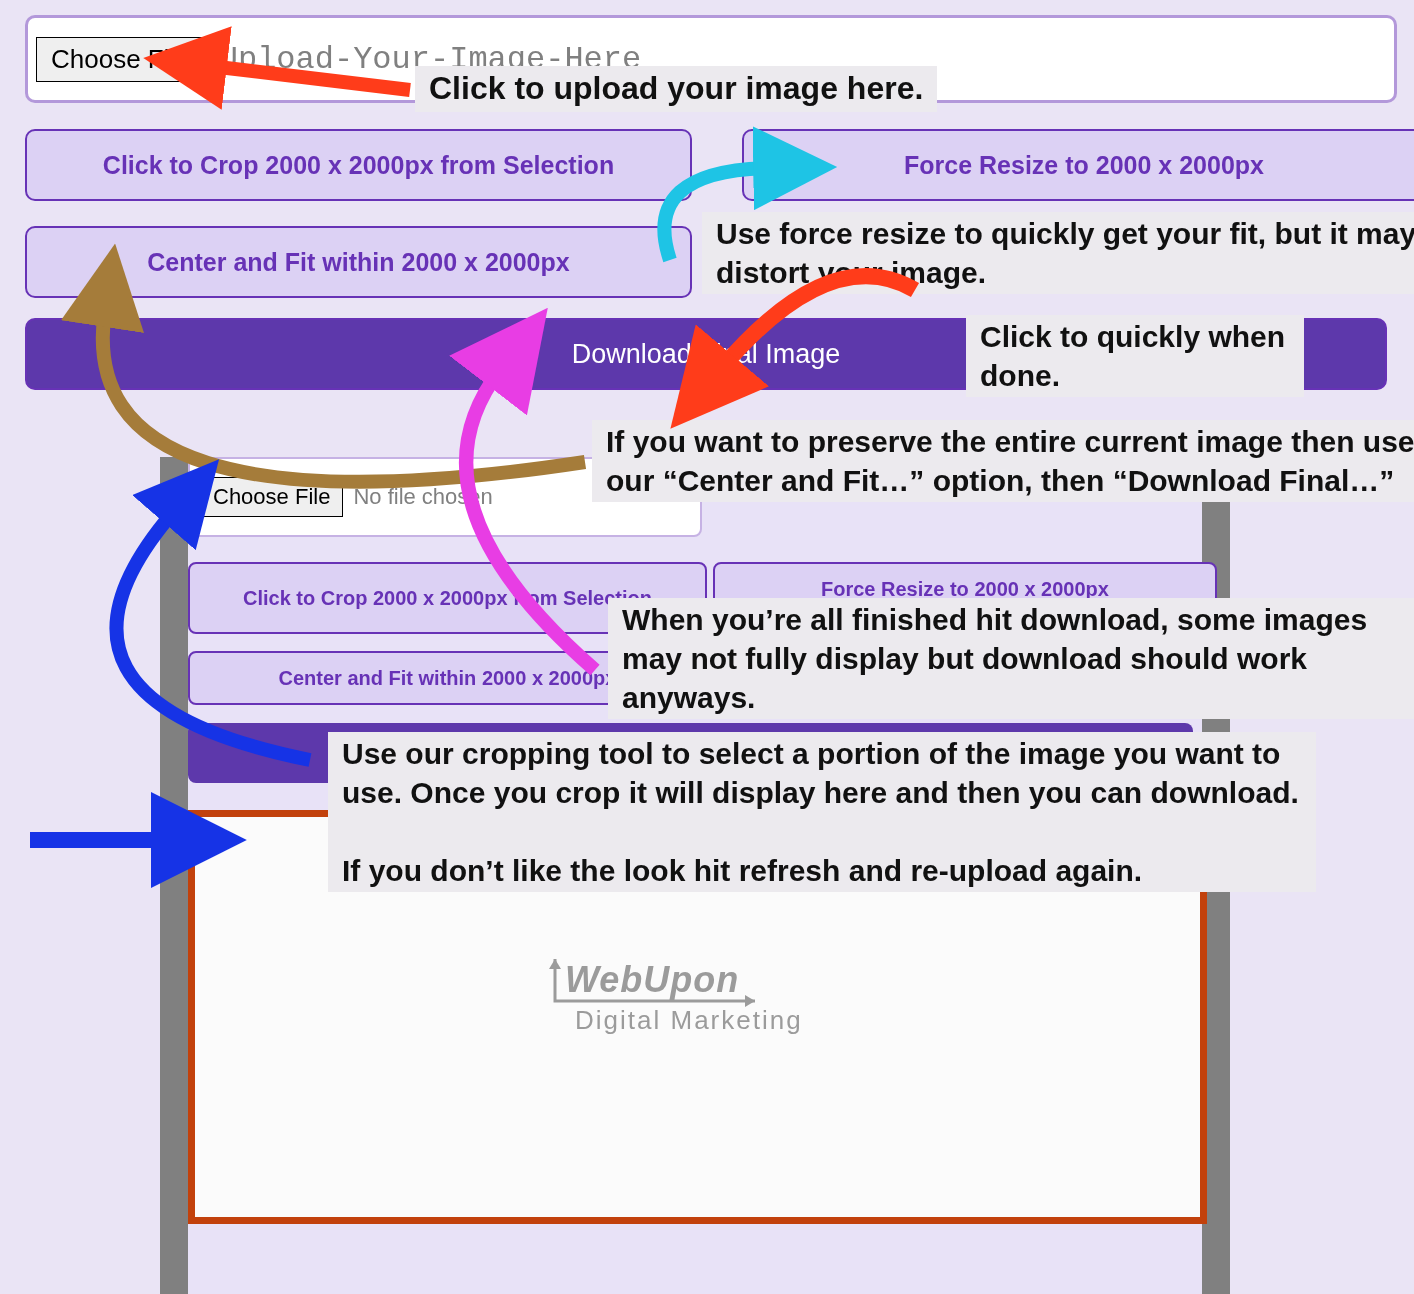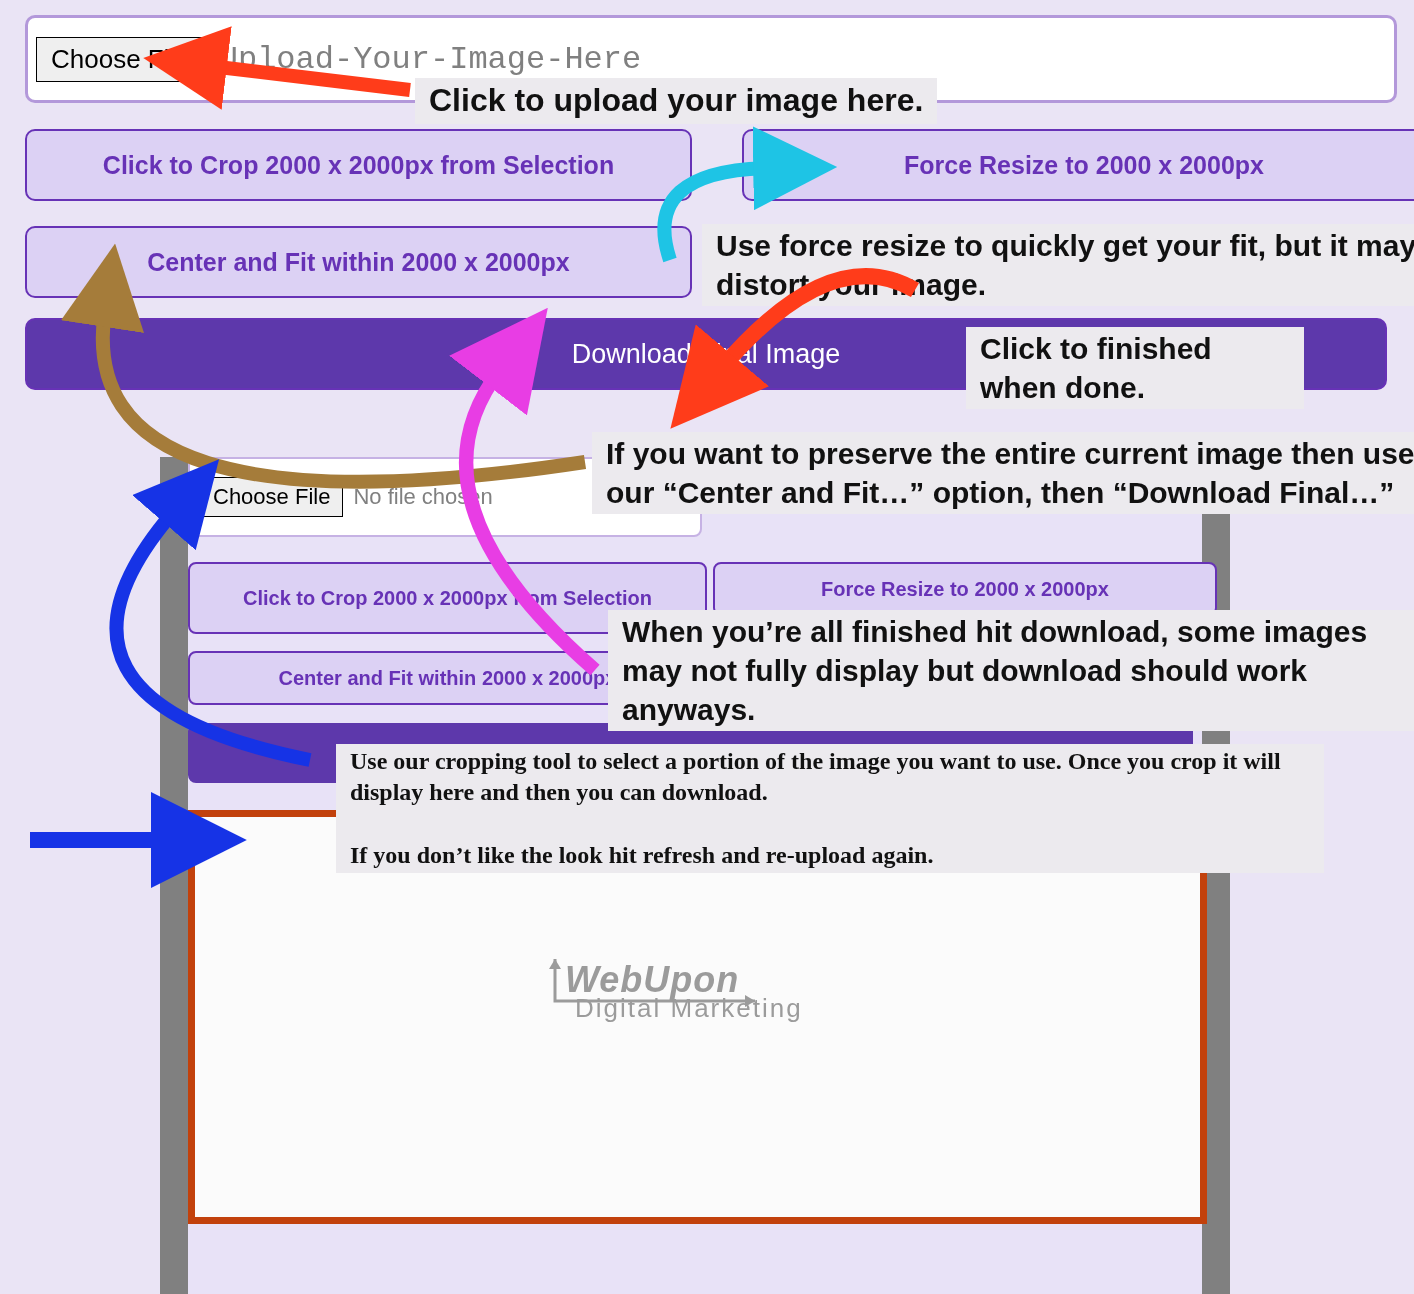--- a/index.html
+++ b/index.html
@@ -150,47 +150,46 @@
     width:8px;height:8px;border-radius:50%;
     background:#1ec4e5;
   }
   .logo{
     position:absolute;left:370px;top:142px;
     color:var(--logo-gray);
     font-size:36px;font-weight:700;font-style:italic;
     letter-spacing:1px;
   }
   .logo-sub{
-    position:absolute;left:380px;top:176px;
+    position:absolute;left:380px;top:188px;
     color:var(--logo-gray);
     font-size:26px;font-weight:400;
     letter-spacing:2px;
   }
   .logo-axis{
     position:absolute;left:350px;top:140px;
     width:220px;height:50px;
     stroke:var(--logo-gray);fill:none;stroke-width:3;
   }
 
   
   .callout{
     position:absolute;
     background:var(--callout-bg);
     color:var(--callout-text);
     font-weight:700;
     padding:2px 14px;
     line-height:1.3;
-    margin-top:12px;
   }
   .c-a{left:415px; top:66px;  font-size:32px;}
   .c-b{left:702px; top:212px; width:710px; font-size:30px;}
   .c-c{left:966px; top:315px; width:310px;  font-size:30px;}
   .c-d{left:592px; top:420px; width:822px;  font-size:30px;}
   .c-e{left:608px; top:598px; width:810px;  font-size:30px;}
-  .c-f{left:336px; top:732px; width:960px;  font-size:24px;font-family:Liberation Serif, serif;}
+  .c-f{left:328px; top:732px; width:960px;  font-size:30px;}
 
   
   svg.overlay{position:absolute;left:0;top:0;width:1414px;height:1294px;pointer-events:none;}
 </style>
 </head>
 <body>
 
 <div class="panel file-row">
   <button class="file-btn">Choose File</button>
   <span class="file-placeholder">Upload-Your-Image-Here</span>
@@ -222,21 +221,21 @@
         <path d="M4 12 L10 2 L16 12" fill="#9b9b9b" stroke="none"></path>
       </svg>
       <div class="logo">WebUpon</div>
       <div class="logo-sub">Digital Marketing</div>
     </div>
   </div>
 </div>
 
 <div class="callout c-a">Click to upload your image here.</div>
 <div class="callout c-b">Use force resize to quickly get your fit, but it may distort your image.</div>
-<div class="callout c-c">Click to finished when done.</div>
+<div class="callout c-c">Click to quickly when done.</div>
 <div class="callout c-d">If you want to preserve the entire current image then use our “Center and Fit…” option, then “Download Final…”</div>
 <div class="callout c-e">When you’re all finished hit download, some images may not fully display but download should work anyways.</div>
 <div class="callout c-f">Use our cropping tool to select a portion of the image you want to use. Once you crop it will display here and then you can download.<br><br>If you don’t like the look hit refresh and re-upload again.</div>
 
 <svg class="overlay">
   <defs>
     <marker id="ah-red" viewBox="0 0 10 10" refX="2" refY="5" markerWidth="6" markerHeight="6" orient="auto">
       <path d="M0 0 L10 5 L0 10 Z" fill="var(--arrow-red)"></path>
     </marker>
     <marker id="ah-cyan" viewBox="0 0 10 10" refX="2" refY="5" markerWidth="6" markerHeight="6" orient="auto">

